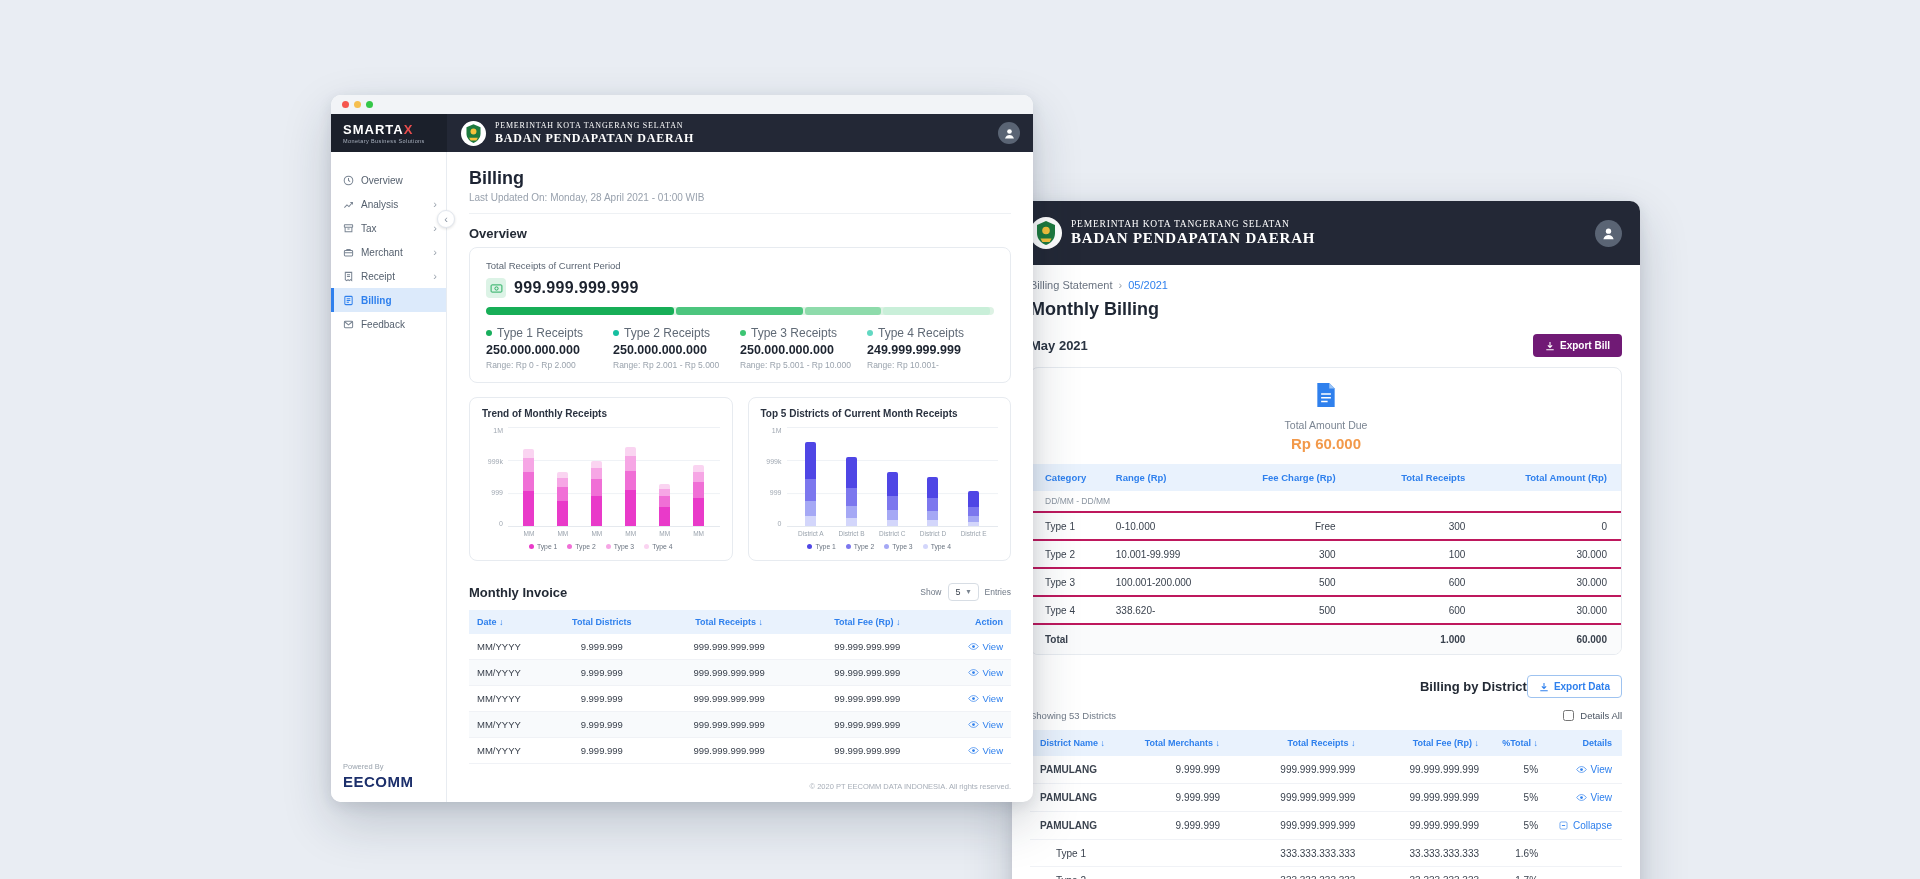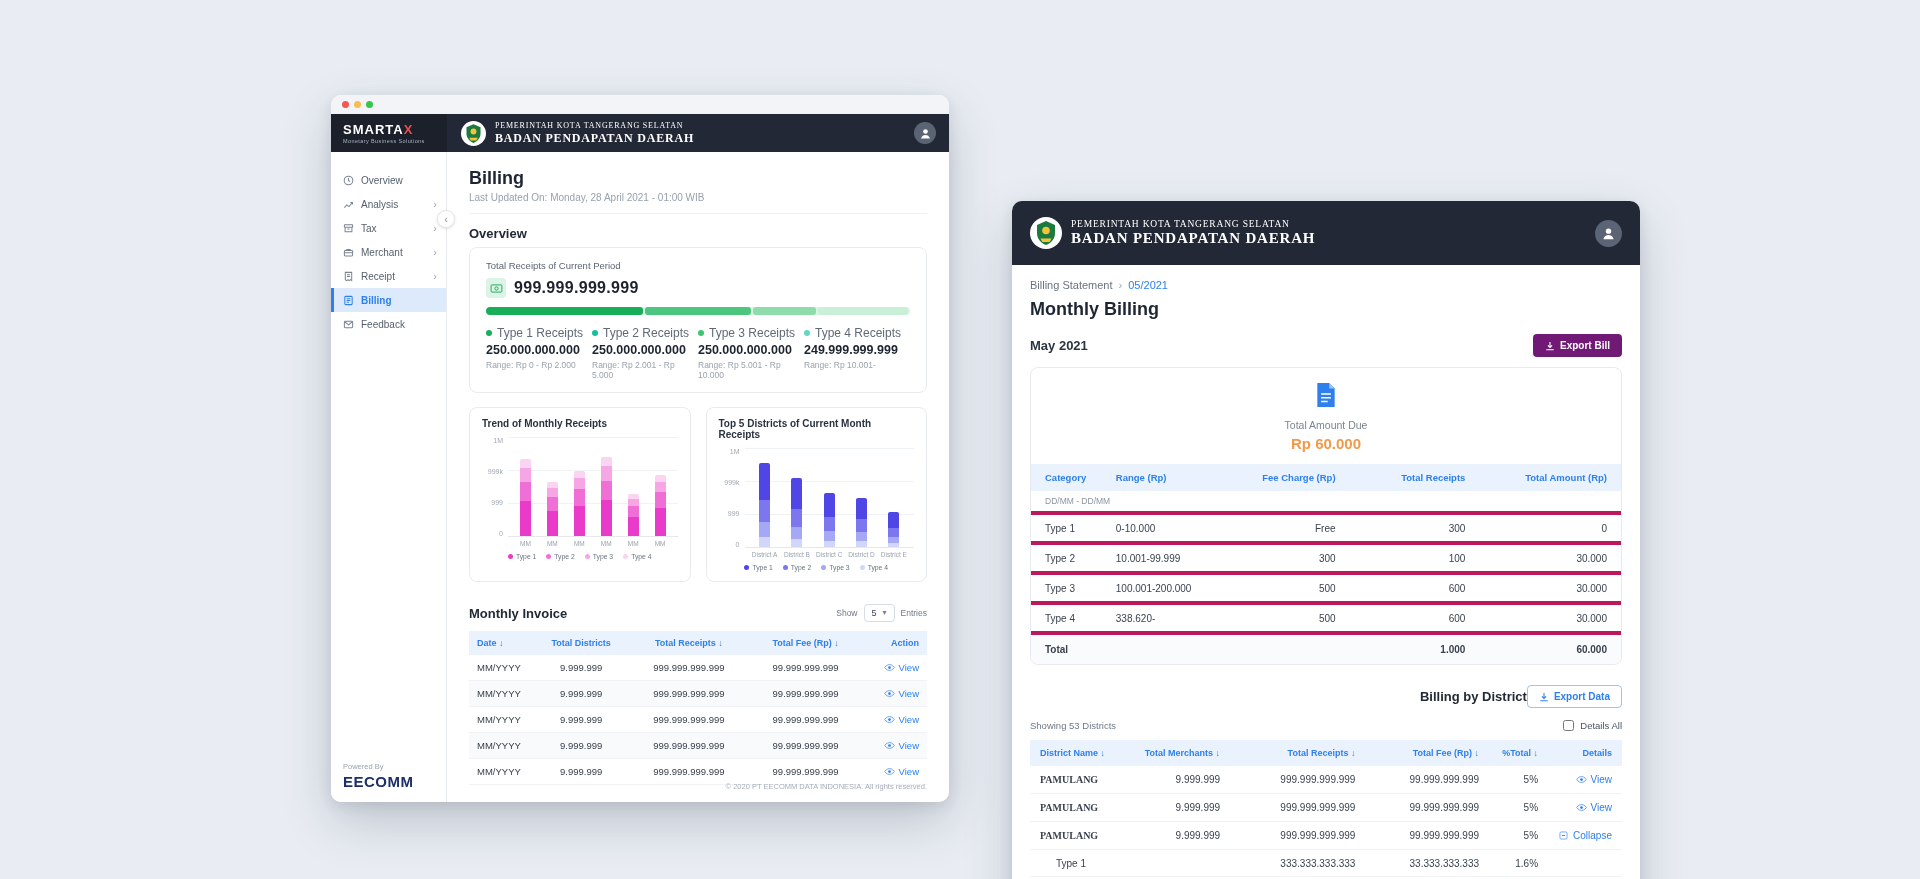--- a/index.html
+++ b/index.html
@@ -1,21 +1,21 @@
 <!DOCTYPE html>
 <html><head>
 <meta charset="utf-8">
 <style>
   * { margin:0; padding:0; box-sizing:border-box; }
   html,body { width:1920px; height:879px; overflow:hidden; }
   body { background:#e9edf3; font-family:"Liberation Sans", sans-serif; position:relative; color:#39414d; }
 
   .window { position:absolute; background:#fff; border-radius:10px;
             box-shadow:0 20px 50px rgba(25,39,62,.20), 0 4px 14px rgba(25,39,62,.10); overflow:hidden; }
-  #win-left  { left:331px; top:95px;  width:618px; height:707px; z-index:2; display:flex; flex-direction:column; }
+  #win-left  { left:331px; top:95px;  width:702px; height:707px; z-index:2; display:flex; flex-direction:column; }
   #win-right { left:1012px; top:201px; width:628px; height:730px; z-index:1; display:flex; flex-direction:column; }
 
   
   .mac-bar { height:19px; background:#f2f4f7; display:flex; align-items:center; gap:5px; padding:0 11px; flex:none; }
   .mac-dot { width:7px; height:7px; border-radius:50%; display:inline-block; }
 
   
   .app-header { background:#232836; display:flex; align-items:center; flex:none; }
   #win-left  .app-header { height:38px; }
   #win-right .app-header { height:64px; padding:0 18px; }
@@ -121,34 +121,34 @@
                  display:inline-flex; align-items:center; gap:5px; cursor:pointer; font-family:inherit; }
   .btn-primary svg, .btn-outline svg { width:10px; height:10px; }
 
   .sum-card { margin-top:10px; overflow:hidden; }
   .sum-top { padding:14px 0 12px; text-align:center; }
   .doc-ic { width:26px; height:26px; margin:0 auto; color:#2f80ed; }
   .due-lab { font-size:10.5px; color:#7b8592; margin-top:7px; }
   .due-val { font-size:15px; font-weight:bold; color:#f2994a; margin-top:4px; }
   .sum-table { font-size:10px; }
   .sum-table th { font-size:9.5px; padding:8px 14px; }
-  .sum-table td { padding:7.5px 14px; border-bottom:4px solid #be185d; color:#3a424e; }
+  .sum-table td { padding:7.5px 14px; border-bottom:2px solid #be185d; color:#3a424e; }
   .sum-table .period td { font-size:8.5px; color:#8b95a1; padding:5px 14px; }
   .sum-table .total-row td { font-weight:bold; background:#fafbfc; border-top:1px solid #e3e8ee; border-bottom:none; padding:9px 14px; }
 
   .dist-head { display:flex; align-items:center; justify-content:flex-end; margin-top:20px; }
   .showing-row { display:flex; align-items:center; justify-content:space-between; margin-top:12px; }
   .showing-lab { font-size:9.5px; color:#707a87; }
   .expand-ctl { display:flex; align-items:center; gap:6px; font-size:9.5px; color:#4a5462; }
   .expand-ctl input { width:11px; height:11px; accent-color:#2f80ed; cursor:pointer; }
 
   .dist-table { margin-top:9px; font-size:10px; }
   .dist-table th { font-size:9px; padding:8px 10px; }
   .dist-table td { padding:7.5px 10px; border-bottom:1px solid #f0f2f6; color:#3a424e; }
-  .dist-name { color:#2c3e66; font-weight:bold;font-family:Liberation Serif, serif; }
+  .dist-name { color:#2c3e66; font-weight:bold; }
   .sub-name { padding-left:26px !important; color:#4a5360; }
 </style>
 </head>
 <body>
 
 <div class="window" id="win-left">
 
   <div class="mac-bar">
     <span class="mac-dot" style="background:#f5564e"></span>
     <span class="mac-dot" style="background:#f6bf4f"></span>

